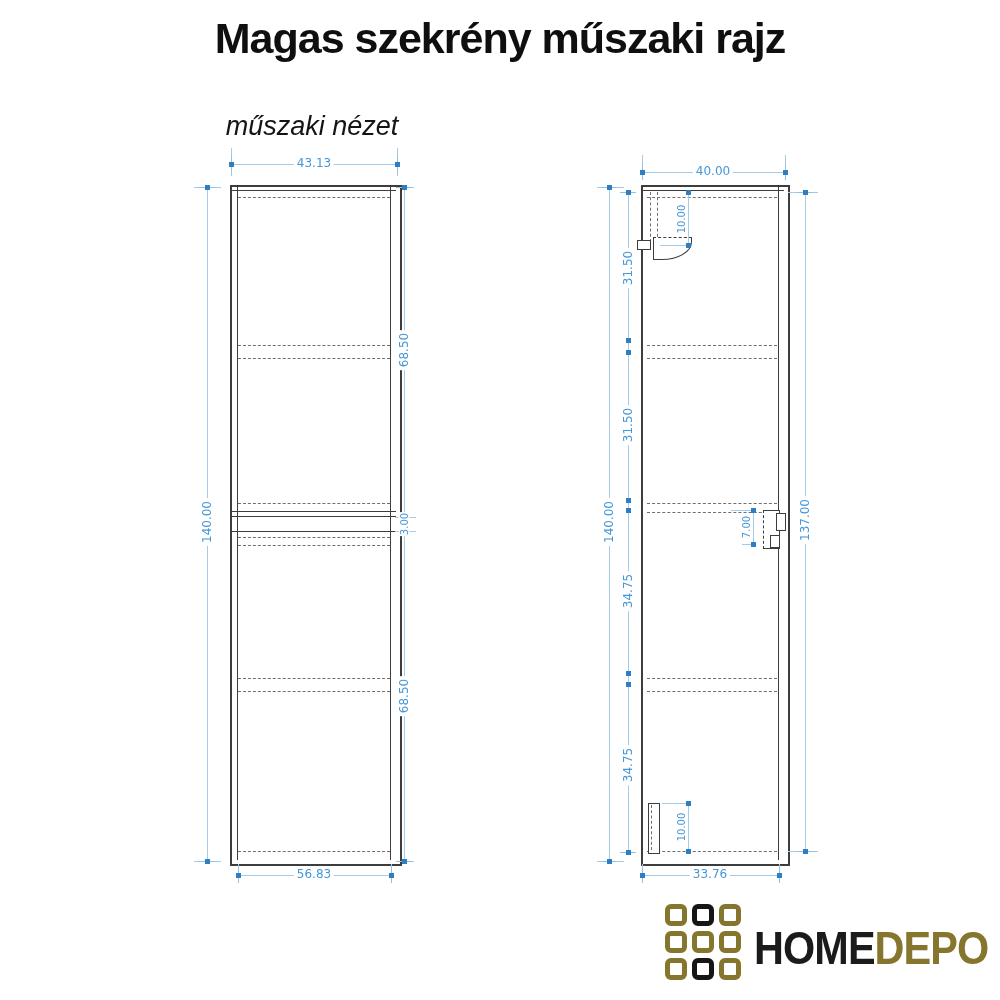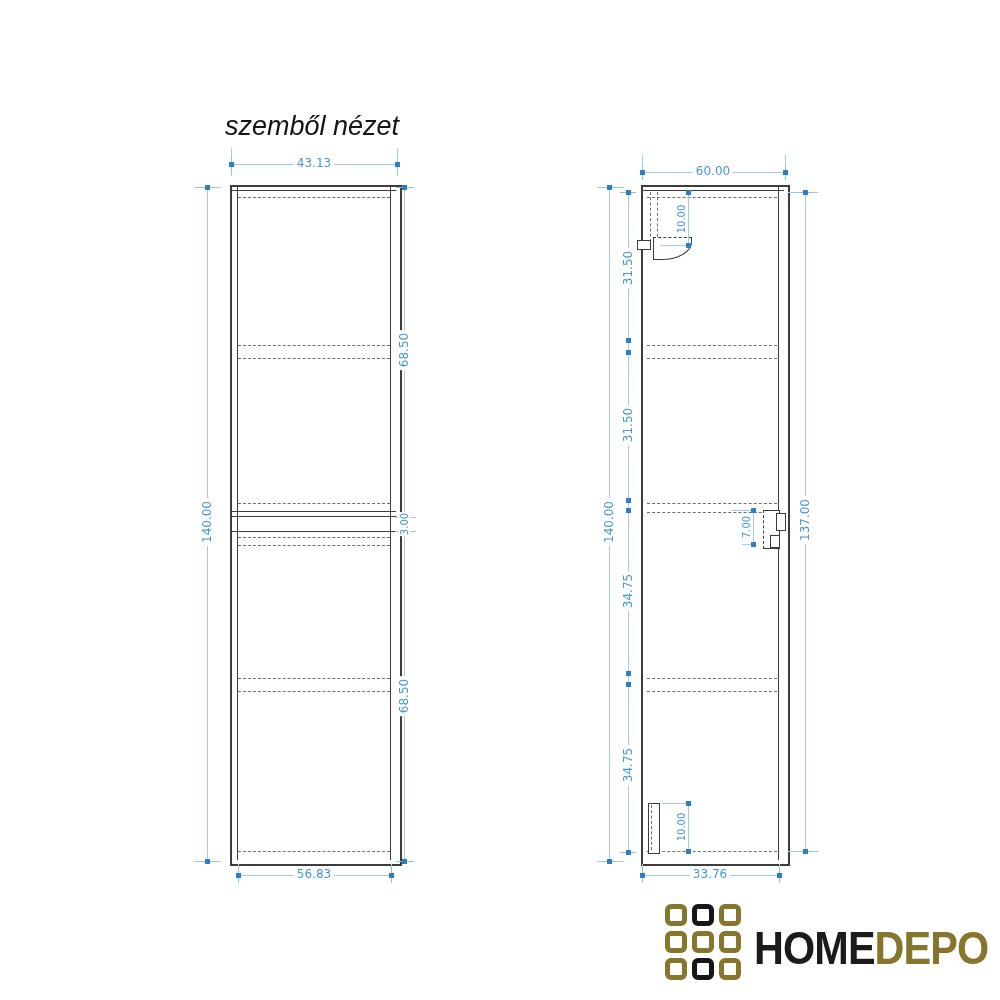--- a/index.html
+++ b/index.html
@@ -35,21 +35,22 @@
   .logotext{position:absolute;font-weight:bold;font-size:46px;letter-spacing:-1px;
             transform:scaleX(0.9);transform-origin:left top;white-space:nowrap;}
   .logotext .p1{color:#1b1b1b;}
   .logotext .p2{color:#86752c;}
 </style>
 </head>
 <body>
 
 <div class="canvas">
 
-  <div class="viewlabel" style="left:312px;top:126px">szemből nézet</div>
+  <div class="title">Magas szekrény műszaki rajz</div>
+  <div class="viewlabel" style="left:312px;top:126px">műszaki nézet</div>
 
   <div class="layer">
     <div class="cab" style="left:230px;top:185px;width:168px;height:677px"></div>
     <div class="dvl" style="left:237px;top:187px;height:673px"></div>
     <div class="dvl" style="left:390px;top:187px;height:673px"></div>
     <div class="dl" style="left:232px;top:190px;width:164px"></div>
     <div class="dd" style="left:238px;top:197px;width:152px"></div>
     <div class="shelf" style="left:238px;top:345px;width:152px;height:12px"></div>
     <div class="dd" style="left:238px;top:503px;width:152px"></div>
     <div class="dl" style="left:232px;top:511px;width:164px"></div>
@@ -131,21 +132,21 @@
 
   <div class="layer">
 
     <div class="vl" style="left:642px;top:155px;height:25px"></div>
     <div class="vl" style="left:785px;top:155px;height:25px"></div>
     <div class="hl" style="left:642px;top:172px;width:143px"></div>
     <div class="tkv" style="left:642px;top:172px"></div>
       <div class="dot" style="left:642px;top:172px"></div>
     <div class="tkv" style="left:785px;top:172px"></div>
       <div class="dot" style="left:785px;top:172px"></div>
-    <div class="lbl" style="left:713px;top:172px">60.00</div>
+    <div class="lbl" style="left:713px;top:172px">40.00</div>
 
     <div class="hl" style="left:597px;top:187px;width:27px"></div>
     <div class="hl" style="left:597px;top:861px;width:27px"></div>
     <div class="vl" style="left:609px;top:187px;height:674px"></div>
     <div class="tkh" style="left:609px;top:187px"></div>
       <div class="dot" style="left:609px;top:187px"></div>
     <div class="tkh" style="left:609px;top:861px"></div>
       <div class="dot" style="left:609px;top:861px"></div>
     <div class="lbl lblv" style="left:609px;top:522px">140.00</div>
 

